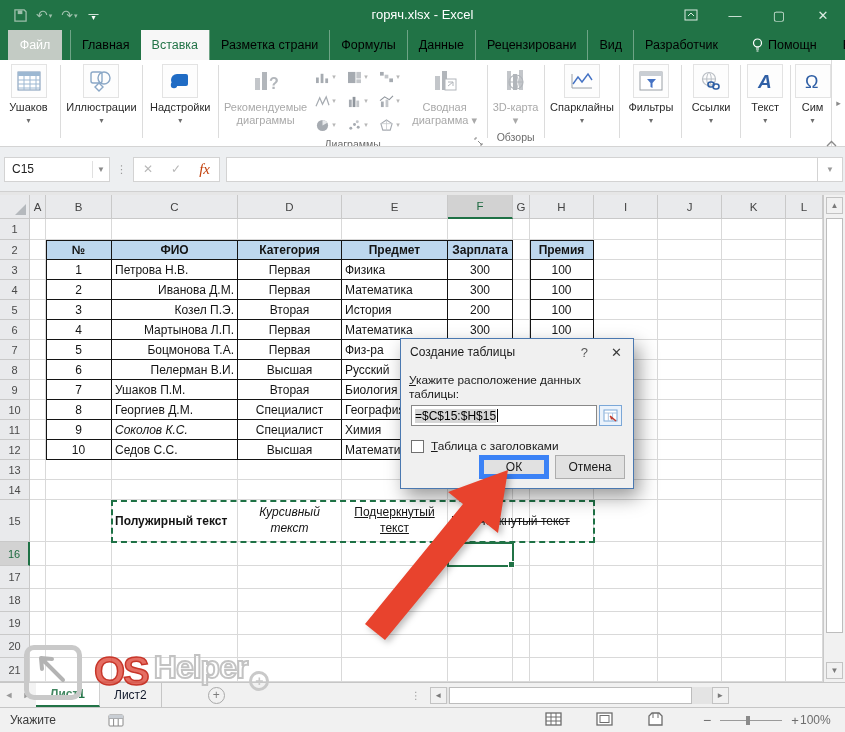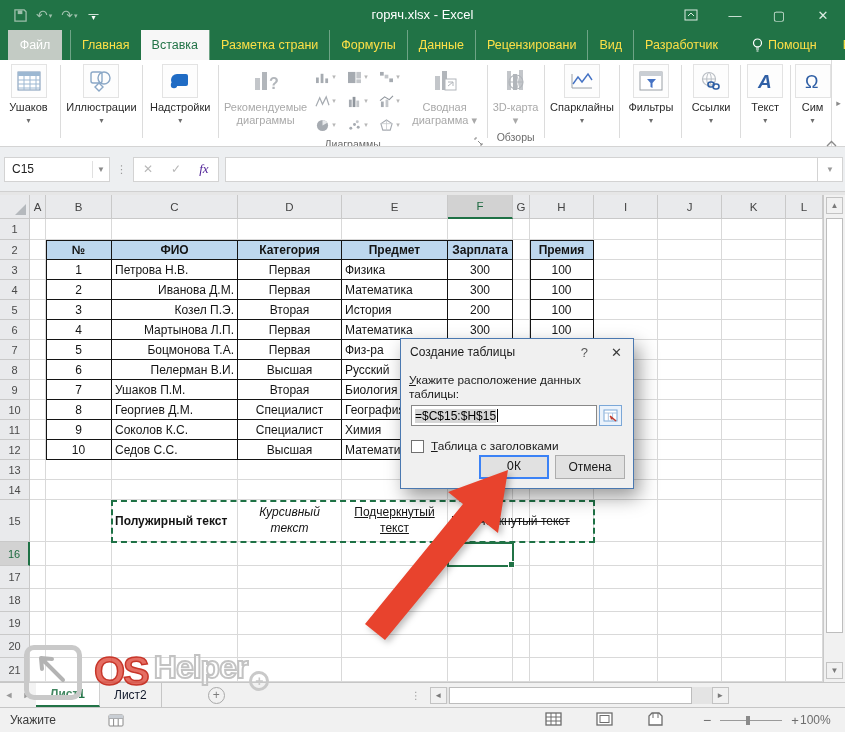--- a/index.html
+++ b/index.html
@@ -11,21 +11,21 @@
   .qa{display:flex;align-items:center;gap:9px;margin-left:14px;}
   .qa .qbtn{display:flex;align-items:center;gap:1px;color:#9dbfab;font-size:14px;line-height:1;}
   .qa .mini{font-size:7px;color:#9dbfab;}
   .qa .custom{color:#fff;font-size:9px;display:flex;flex-direction:column;align-items:center;line-height:.5;margin-left:2px;}
   .wtitle{position:absolute;left:0;right:0;top:0;height:30px;text-align:center;line-height:30px;font-size:13px;color:#fff;pointer-events:none;}
   .wc{margin-left:auto;display:flex;height:30px;}
   .wc div{width:44px;height:30px;display:flex;align-items:center;justify-content:center;color:#dcebe2;font-size:13px;}
 
   
   .tabrow{position:absolute;left:0;top:30px;width:845px;height:30px;background:#217346;display:flex;align-items:flex-end;padding-left:8px;}
-  .tab{height:30px;line-height:30px;padding:0 11px;font-size:12.5px;color:#fde047;white-space:nowrap;}
+  .tab{height:30px;line-height:30px;padding:0 11px;font-size:12.5px;color:#000000;white-space:nowrap;}
   .tab.sep{border-left:1px solid rgba(255,255,255,.35);}
   .tab.file{background:#c3cbc4;color:#fff;min-width:54px;text-align:center;margin-right:8px;}
   .tab.active{background:#f7f7f7;color:#217346;}
   .tab.help{display:flex;align-items:center;gap:5px;margin-left:12px;border:none;}
   .tab.signin{margin-left:4px;border:none;}
 
   
   .ribbon{position:absolute;left:0;top:60px;width:845px;height:87px;background:#fff;border-bottom:1px solid #d4d4d4;display:flex;overflow:hidden;}
   .rdiv{width:1px;background:#dcdcdc;margin:5px 3px 8px 3px;}
   .rbtn{display:flex;flex-direction:column;align-items:center;padding-top:4px;font-size:11px;color:#2b2b2b;text-align:center;line-height:1.18;}
@@ -43,21 +43,21 @@
   .ribbon-more{width:14px;border-left:1px solid #dcdcdc;background:#fff;display:flex;align-items:center;justify-content:center;color:#8a8a8a;font-size:9px;}
   .rib-collapse{position:absolute;right:8px;top:133px;color:#8a8a8a;}
 
   
   .fbar{position:absolute;left:0;top:147px;width:845px;height:45px;background:#edeff1;display:flex;align-items:center;border-bottom:1px solid #d0d0d0;}
   .namebox{width:106px;height:25px;background:#fff;border:1px solid #d3d3d3;margin-left:4px;display:flex;align-items:center;font-size:12px;color:#222;padding-left:7px;}
   .namebox .nbarr{margin-left:auto;font-size:8px;color:#8a8a8a;border-left:1px solid #e0e0e0;padding:4px 4px;}
   .fdots{color:#9a9a9a;font-size:11px;margin:0 6px;letter-spacing:0;}
   .fbtns{height:25px;background:#fff;border:1px solid #d3d3d3;display:flex;align-items:center;}
   .fbtns span{padding:0 9px;font-size:12px;color:#b8b8b8;}
-  .fbtns .fx{color:#4c1d95;font-style:italic;font-family:"Liberation Serif",serif;font-size:13px;}
+  .fbtns .fx{color:#c2410c;font-style:italic;font-family:"Liberation Serif",serif;font-size:15px;}
   .finput{flex:1;height:25px;background:#fff;border:1px solid #d3d3d3;margin-left:6px;border-right:none;}
   .fexp{width:26px;height:25px;background:#fff;border:1px solid #d3d3d3;display:flex;align-items:center;justify-content:center;color:#9a9a9a;font-size:8px;margin-right:2px;}
 
   
   .gridzone{position:absolute;left:0;top:192px;width:845px;height:490px;background:#e6e6e6;}
   #colheads{position:absolute;left:0;top:3px;display:flex;height:24px;}
   .corner{width:30px;height:24px;background:#e9eaec;border-right:1px solid #c9c9c9;border-bottom:1px solid #c9c9c9;position:relative;}
   .corner:after{content:"";position:absolute;right:3px;bottom:3px;border-style:solid;border-width:0 0 11px 11px;border-color:transparent transparent #b5b9bd transparent;}
   .ch{height:24px;background:#e9eaec;border-right:1px solid #c9c9c9;border-bottom:1px solid #c9c9c9;font-size:11.5px;color:#444;display:flex;align-items:center;justify-content:center;}
   .ch.sel{background:#d2d2d2;color:#1e6b41;border-bottom:2px solid #1e7145;}
@@ -125,21 +125,21 @@
   .ak::first-letter{text-decoration:underline;}
   .dlg-inprow{display:flex;margin-left:10px;align-items:center;}
   .dlg-input{width:186px;height:21px;background:#fff;border:1px solid #888;font-size:12px;display:flex;align-items:center;padding-left:3px;}
   .dlg-input .selval{background:#d6d6d6;}
   .cursorbar{display:inline-block;width:1px;height:13px;background:#000;margin-left:1px;}
   .rangepick{width:23px;height:21px;border:1px solid #7ba7d7;background:#eaf2fb;margin-left:2px;display:flex;align-items:center;justify-content:center;}
   .dlg-checkrow{display:flex;align-items:center;margin:13px 0 0 10px;gap:7px;font-size:11.8px;color:#1a1a1a;}
   .cb{width:13px;height:13px;background:#fff;border:1px solid #707070;}
   .dlg-btns{position:absolute;right:8px;bottom:9px;display:flex;gap:6px;}
   .dbtn{width:70px;height:24px;font-size:12px;display:flex;align-items:center;justify-content:center;background:#e1e1e1;border:1px solid #adadad;color:#1a1a1a;}
-  .dbtn.focus{border:2px solid #3b82f6;font-family:Liberation Mono, monospace;}
+  .dbtn.focus{border:5px solid #3b82f6;}
 
   
   .bigarrow{position:absolute;left:352px;top:455px;z-index:6;filter:drop-shadow(3px 3px 3px rgba(0,0,0,.25));}
 
   
   .watermark{position:absolute;left:24px;top:645px;z-index:7;display:flex;align-items:flex-start;pointer-events:none;}
   .wm-box{width:58px;height:55px;border:5px solid #c9c9c9;border-radius:10px;background:rgba(255,255,255,.15);}
   .wm-os{font-size:40px;font-weight:800;color:rgba(220,60,45,.75);-webkit-text-stroke:1.5px #c7362a;letter-spacing:-2px;margin-left:12px;margin-top:4px;}
   .wm-helper{font-size:32px;font-weight:800;color:rgba(255,255,255,.55);-webkit-text-stroke:2px #c3c3c3;letter-spacing:-1px;margin-left:6px;margin-top:4px;}
   .wm-plus{width:20px;height:20px;border:3px solid #c9c9c9;border-radius:50%;color:#c9c9c9;font-size:14px;font-weight:bold;display:flex;align-items:center;justify-content:center;margin-top:26px;margin-left:2px;}
@@ -602,21 +602,21 @@
           <div class="gc bd bl ctr" style="width: 64px;"></div>
           <div class="gc" style="width: 64px;"></div>
           <div class="gc" style="width: 64px;"></div>
           <div class="gc" style="width: 64px;"></div>
           <div class="gc" style="width: 37px;"></div>
         </div>
         <div class="gr" style="height: 20px;">
           <div class="gh">11</div>
           <div class="gc" style="width: 16px;"></div>
           <div class="gc bd bl ctr" style="width: 66px;">9</div>
-          <div class="gc bd" style="width: 126px;">Соколов К.С.</div>
+          <div class="gc bd" style="width: 126px; font-style: italic;">Соколов К.С.</div>
           <div class="gc bd ctr" style="width: 104px;">Специалист</div>
           <div class="gc bd" style="width: 106px;">Химия</div>
           <div class="gc bd ctr" style="width: 65px;"></div>
           <div class="gc" style="width: 17px;"></div>
           <div class="gc bd bl ctr" style="width: 64px;"></div>
           <div class="gc" style="width: 64px;"></div>
           <div class="gc" style="width: 64px;"></div>
           <div class="gc" style="width: 64px;"></div>
           <div class="gc" style="width: 37px;"></div>
         </div>

